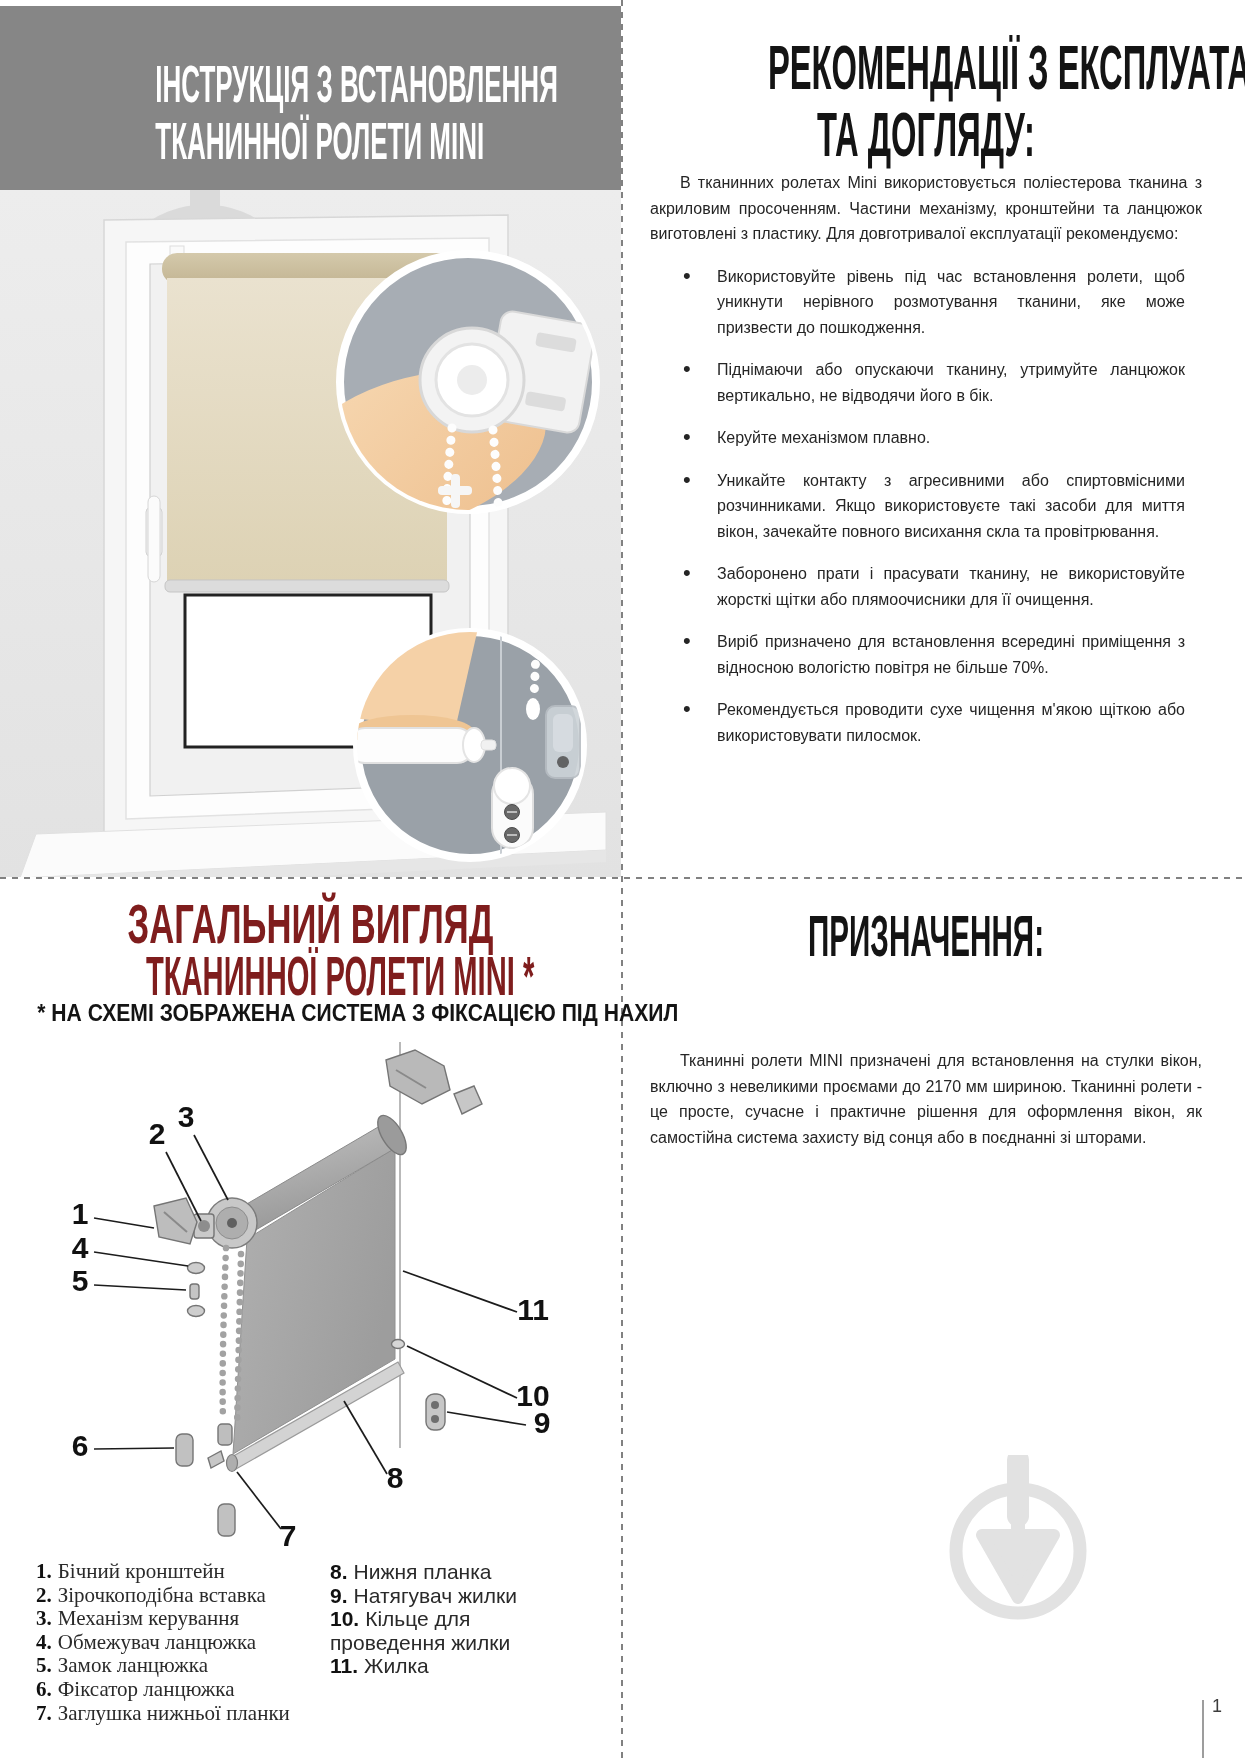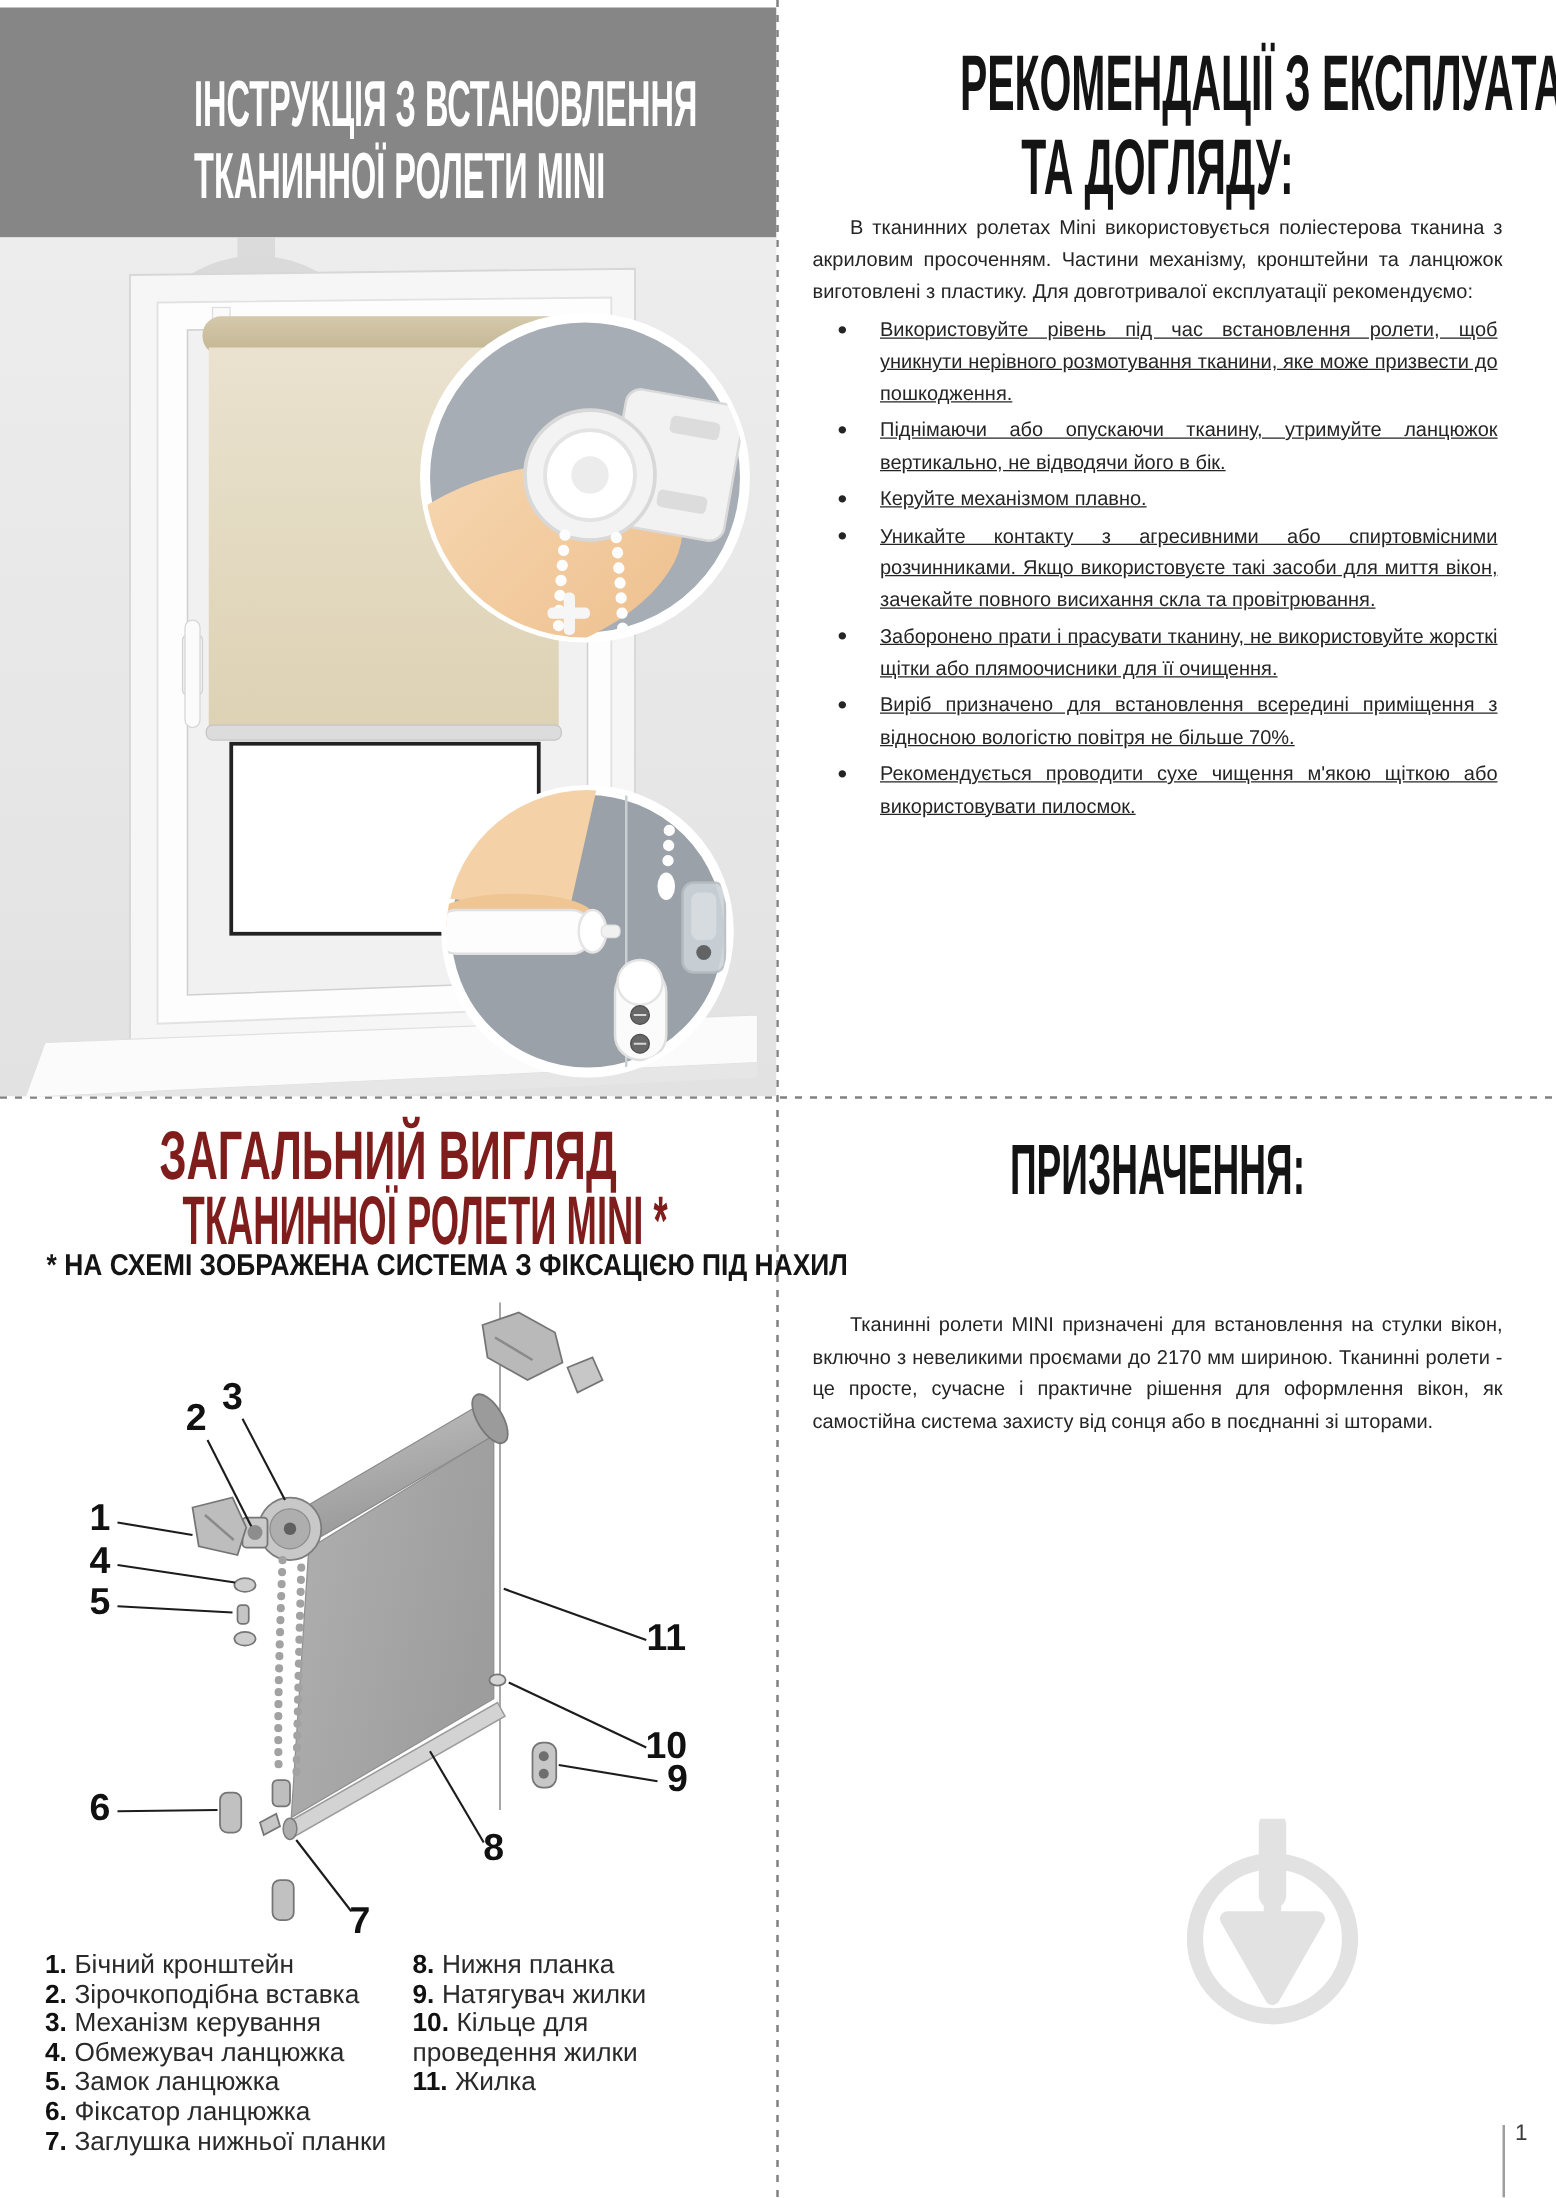--- a/index.html
+++ b/index.html
@@ -22,35 +22,35 @@
   .rec-title{left:622px;top:34px;width:608px;color:#141414;font-size:63px;line-height:67px;text-align:center;}
   .purpose-title{left:622px;top:906px;width:608px;color:#141414;font-size:57px;line-height:60px;text-align:center;}
   .ov-title{left:0;top:898px;width:621px;color:#7f1d1d;font-size:55px;line-height:52px;text-align:center;}
   .ov-sub{left:0;top:1000px;width:621px;color:#141414;font-size:24px;line-height:26px;text-align:center;}
   
   .copy{font-size:16px;line-height:25.5px;color:#252525;text-align:justify;}
   .rec-body{left:650px;top:170px;width:552px;}
   .purpose-body{left:650px;top:1048px;width:552px;}
   .copy p{margin:0;text-indent:30px;}
   .copy ul{margin:5px 0 0;padding:0;list-style:none;}
-  .copy li{position:relative;padding-left:50px;margin:4px;text-decoration:underline;}
+  .copy li{position:relative;padding-left:50px;margin:17px;}
   .copy li::before{content:"\2022";position:absolute;left:16px;top:-1px;font-size:22px;}
   
   .photo{left:0;top:190px;width:621px;height:687px;background:#e9e9e9;}
   
   .diagram{left:20px;top:1028px;width:580px;height:532px;}
   .callout{font-size:30px;font-weight:700;fill:#111111;}
   .leader{stroke:#1c1c1c;stroke-width:1.7;fill:none;}
   .part{stroke:#757575;stroke-width:1.4;}
   
   .plist{font-size:21px;line-height:23.6px;color:#2a2a2a;}
   .plist ol{margin:0;padding:0;list-style:none;}
   .plist b{color:#111;}
   .plist span{margin-left:6px;}
-  .plist-left{left:36px;top:1560px;width:292px;}
+  .plist-left{left:36px;top:1560px;width:292px;font-family:Liberation Serif, serif;}
   .plist-right{left:330px;top:1560px;width:228px;}
   
   .pg-line{left:1202px;top:1700px;width:2px;height:58px;background:#9d9d9d;}
   .pg-num{left:1212px;top:1696px;font-size:18px;color:#3c3c3c;}
 </style>
 </head>
 <body>
 
 <div class="abs vdash"></div>
 <div class="abs hdash"></div>

